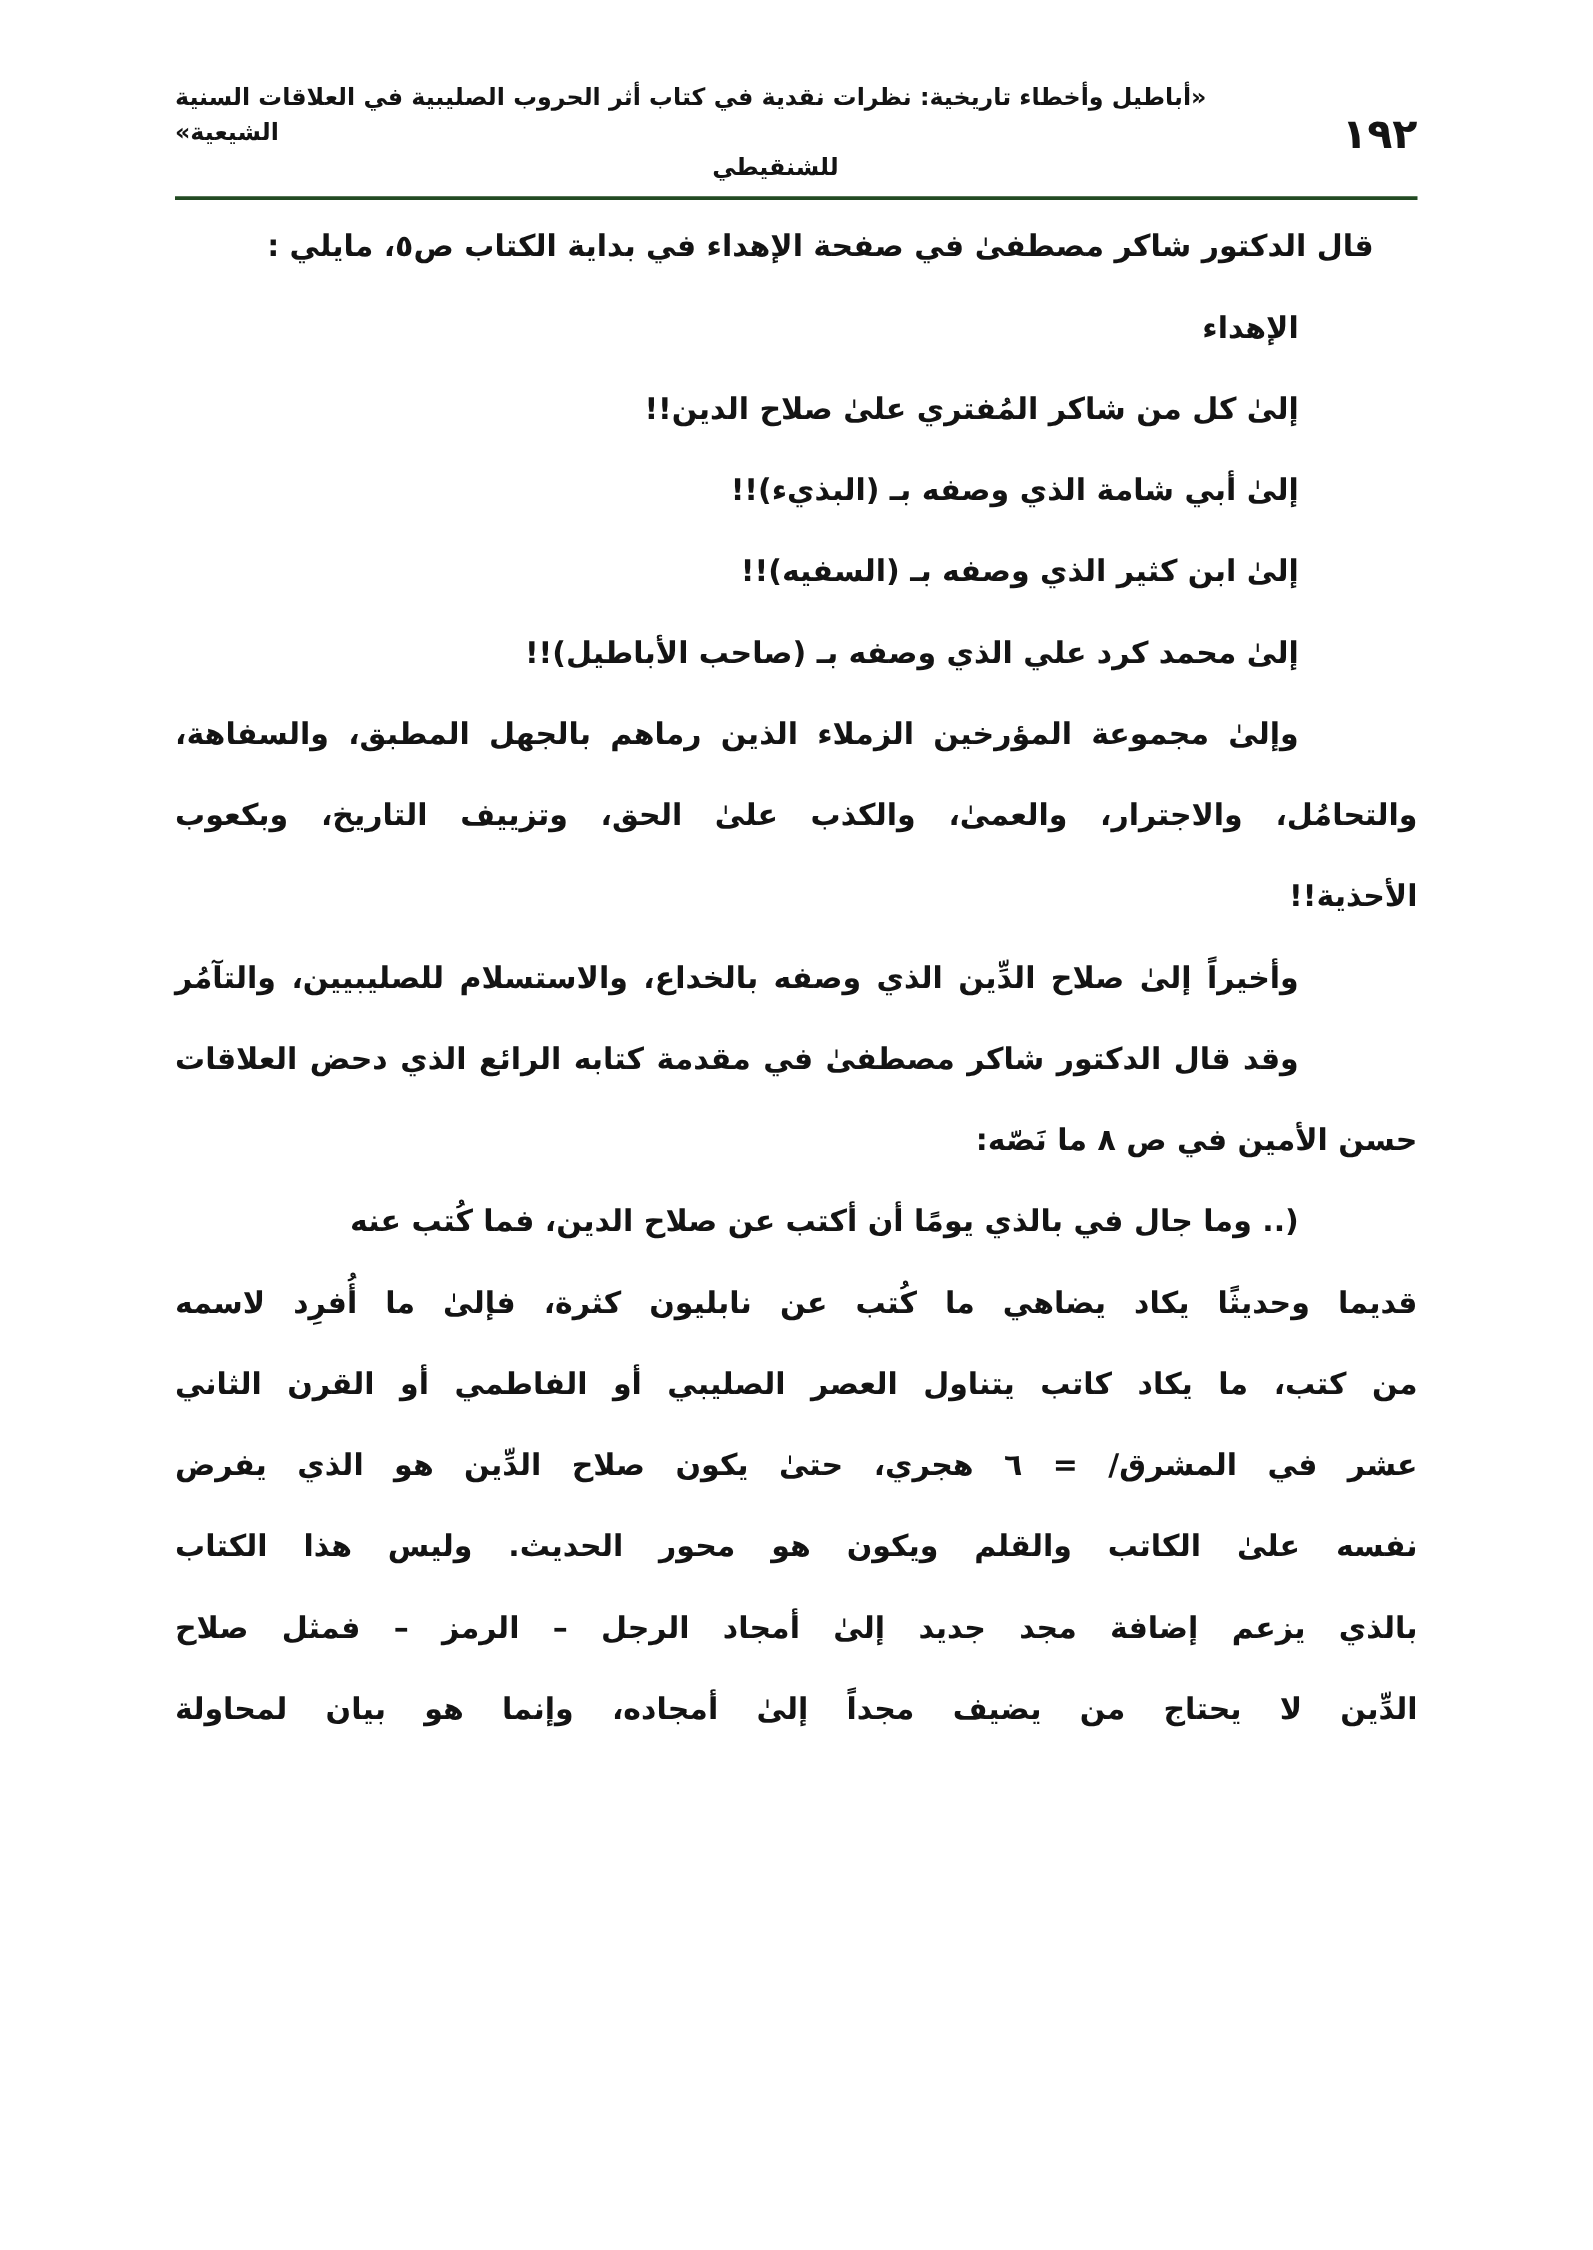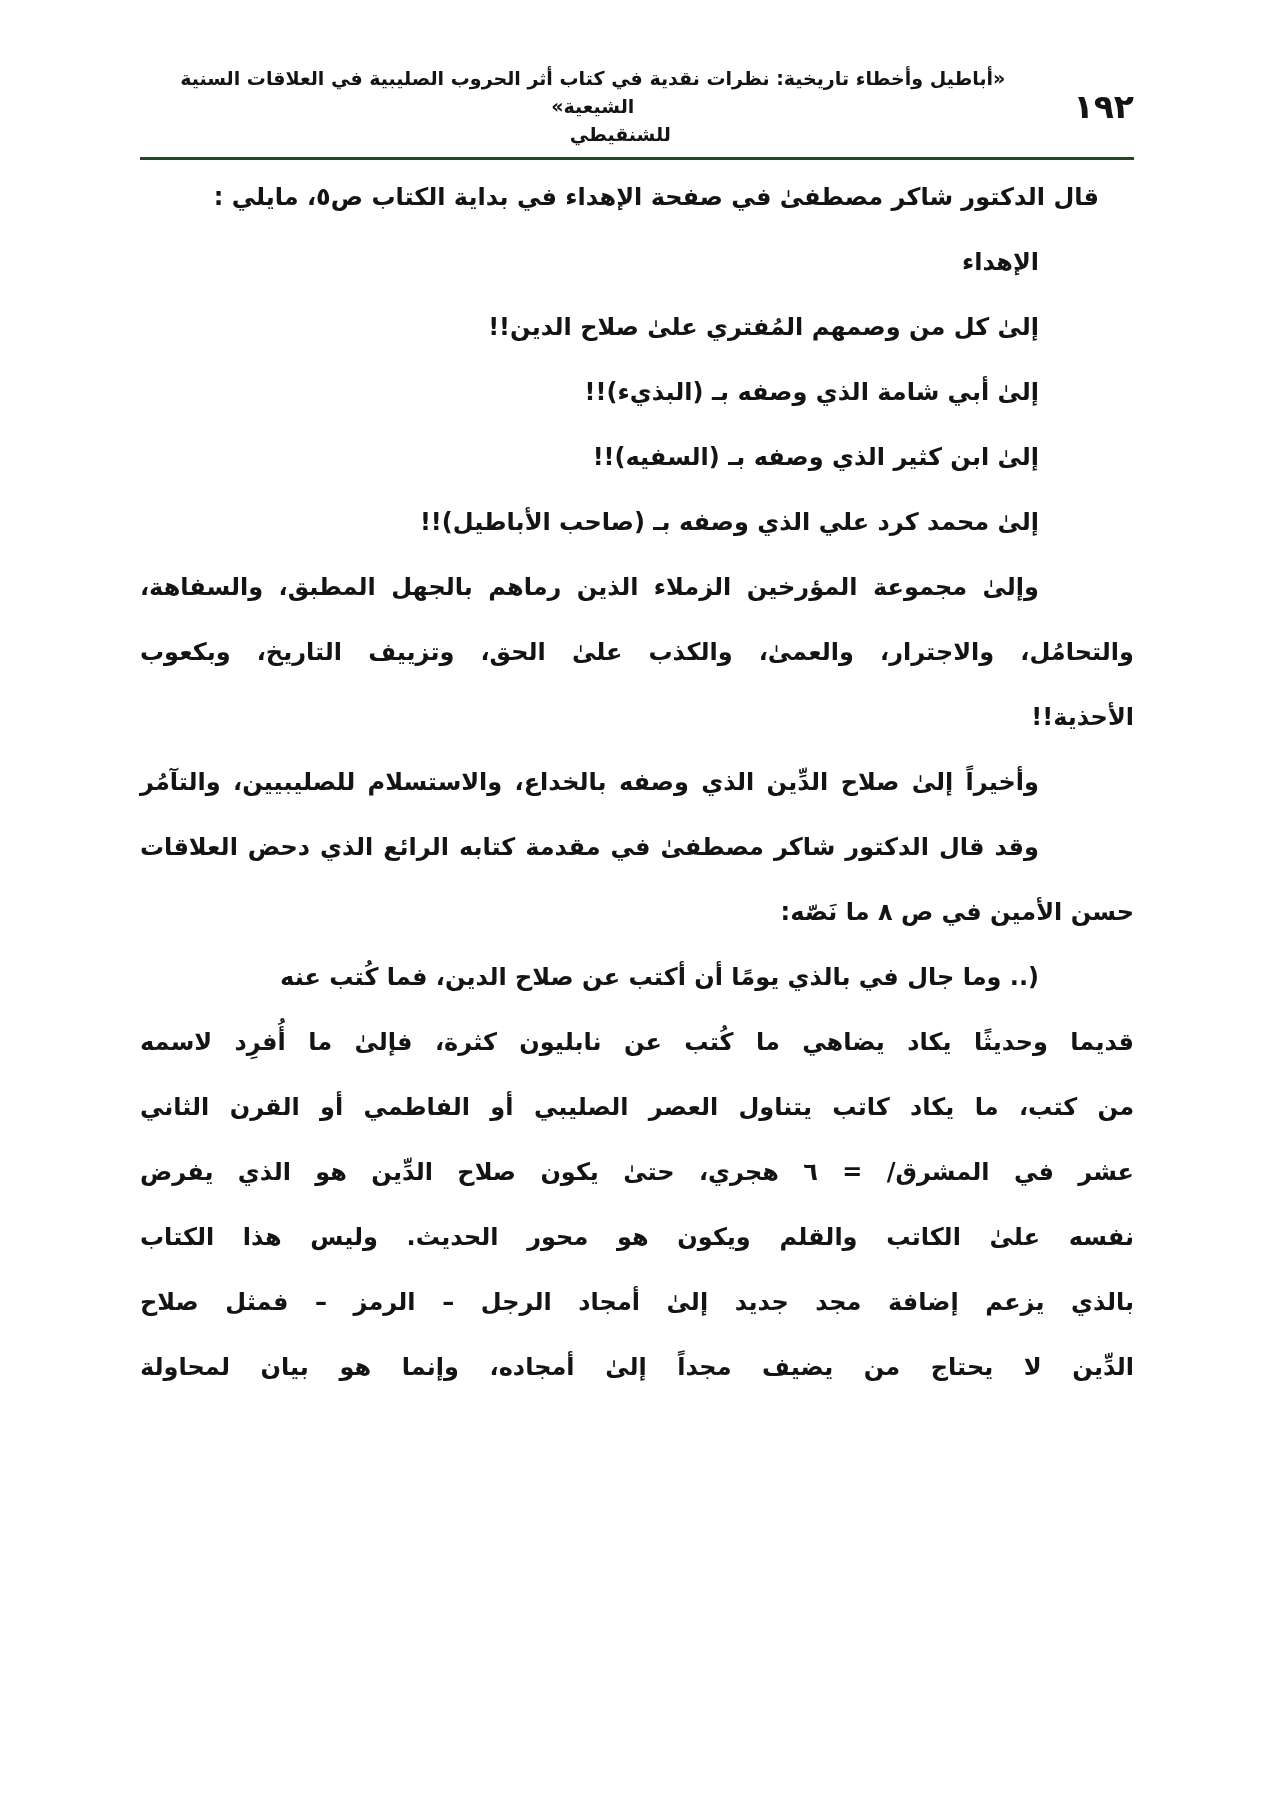--- a/index.html
+++ b/index.html
@@ -31,21 +31,21 @@
     font-weight: bold;
     white-space: nowrap;
     letter-spacing: 2px;
   }
   .booktitle {
     flex: 1;
     font-weight: bold;
     font-size: 19px;
     line-height: 28px;
   }
-  .booktitle .t1 { text-align: center; }
+  .booktitle .t1 { text-align: left; }
   .booktitle .t2 { text-align: center; padding-left: 55px; }
   .rule {
     margin: 9px 140px 0 140px;
     border-top: 3px solid #224a22;
     height: 0;
   }
   
   .bodytext {
     margin: 5px 140px 0 140px;
     width: 994px;
@@ -73,21 +73,21 @@
       <div class="t1">«أباطيل وأخطاء تاريخية: نظرات نقدية في كتاب أثر الحروب الصليبية في العلاقات السنية الشيعية»</div>
       <div class="t2">للشنقيطي</div>
     </div>
   </div>
 
   <div class="rule"></div>
 
   <div class="bodytext">
     <div class="ln i1">قال الدكتور شاكر مصطفىٰ في صفحة الإهداء في بداية الكتاب ص٥، مايلي :</div>
     <div class="ln i2">الإهداء</div>
-    <div class="ln i2">إلىٰ كل من وصمهم المُفتري علىٰ صلاح الدين!!</div>
+    <div class="ln i2">إلىٰ كل من شاكر المُفتري علىٰ صلاح الدين!!</div>
     <div class="ln i2">إلىٰ أبي شامة الذي وصفه بـ (البذيء)!!</div>
     <div class="ln i2">إلىٰ ابن كثير الذي وصفه بـ (السفيه)!!</div>
     <div class="ln i2">إلىٰ محمد كرد علي الذي وصفه بـ (صاحب الأباطيل)!!</div>
     <div class="ln i2 j">وإلىٰ مجموعة المؤرخين الزملاء الذين رماهم بالجهل المطبق، والسفاهة،</div>
     <div class="ln j">والتحامُل، والاجترار، والعمىٰ، والكذب علىٰ الحق، وتزييف التاريخ، وبكعوب</div>
     <div class="ln">الأحذية!!</div>
     <div class="ln i2 j">وأخيراً إلىٰ صلاح الدِّين الذي وصفه بالخداع، والاستسلام للصليبيين، والتآمُر</div>
     <div class="ln i2 j">وقد قال الدكتور شاكر مصطفىٰ في مقدمة كتابه الرائع الذي دحض العلاقات</div>
     <div class="ln">حسن الأمين في ص ٨ ما نَصّه:</div>
     <div class="ln i2">(.. وما جال في بالذي يومًا أن أكتب عن صلاح الدين، فما كُتب عنه</div>

